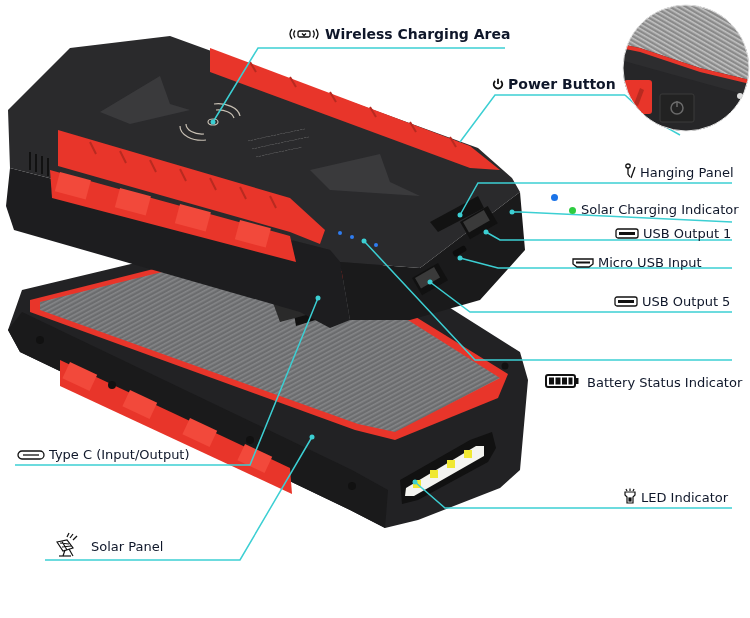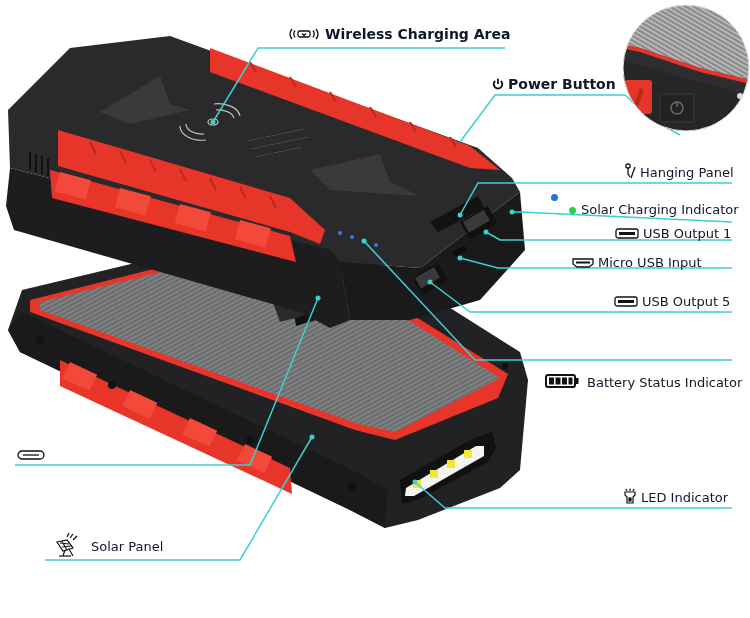--- a/index.html
+++ b/index.html
@@ -283,21 +283,21 @@
       </svg>
   </span><span>Battery Status Indicator</span>
 </div>
 
 <div class="label" style="left:17px; top:447px;">
   <span class="ico">
     <svg width="28" height="10" viewBox="0 0 28 10">
         <rect x="1" y="1" width="26" height="8" rx="4" fill="none" stroke="#111" stroke-width="1.3"></rect>
         <line x1="6" y1="5" x2="22" y2="5" stroke="#111" stroke-width="1.3"></line>
       </svg>
-  </span>
+  </span><span>Type C (Input/Output)</span>
 </div>
 
 <div class="label" style="left:623px; top:488px;">
   <span class="ico">
     <svg width="14" height="16" viewBox="0 0 14 16">
         <g stroke="#111" stroke-width="1.2" fill="none">
           <line x1="3" y1="1" x2="4" y2="3"></line>
           <line x1="7" y1="0.5" x2="7" y2="3"></line>
           <line x1="11" y1="1" x2="10" y2="3"></line>
           <path d="M2 4 L12 4 L12 7 L10 9 L10 15 L4 15 L4 9 L2 7 Z"></path>

